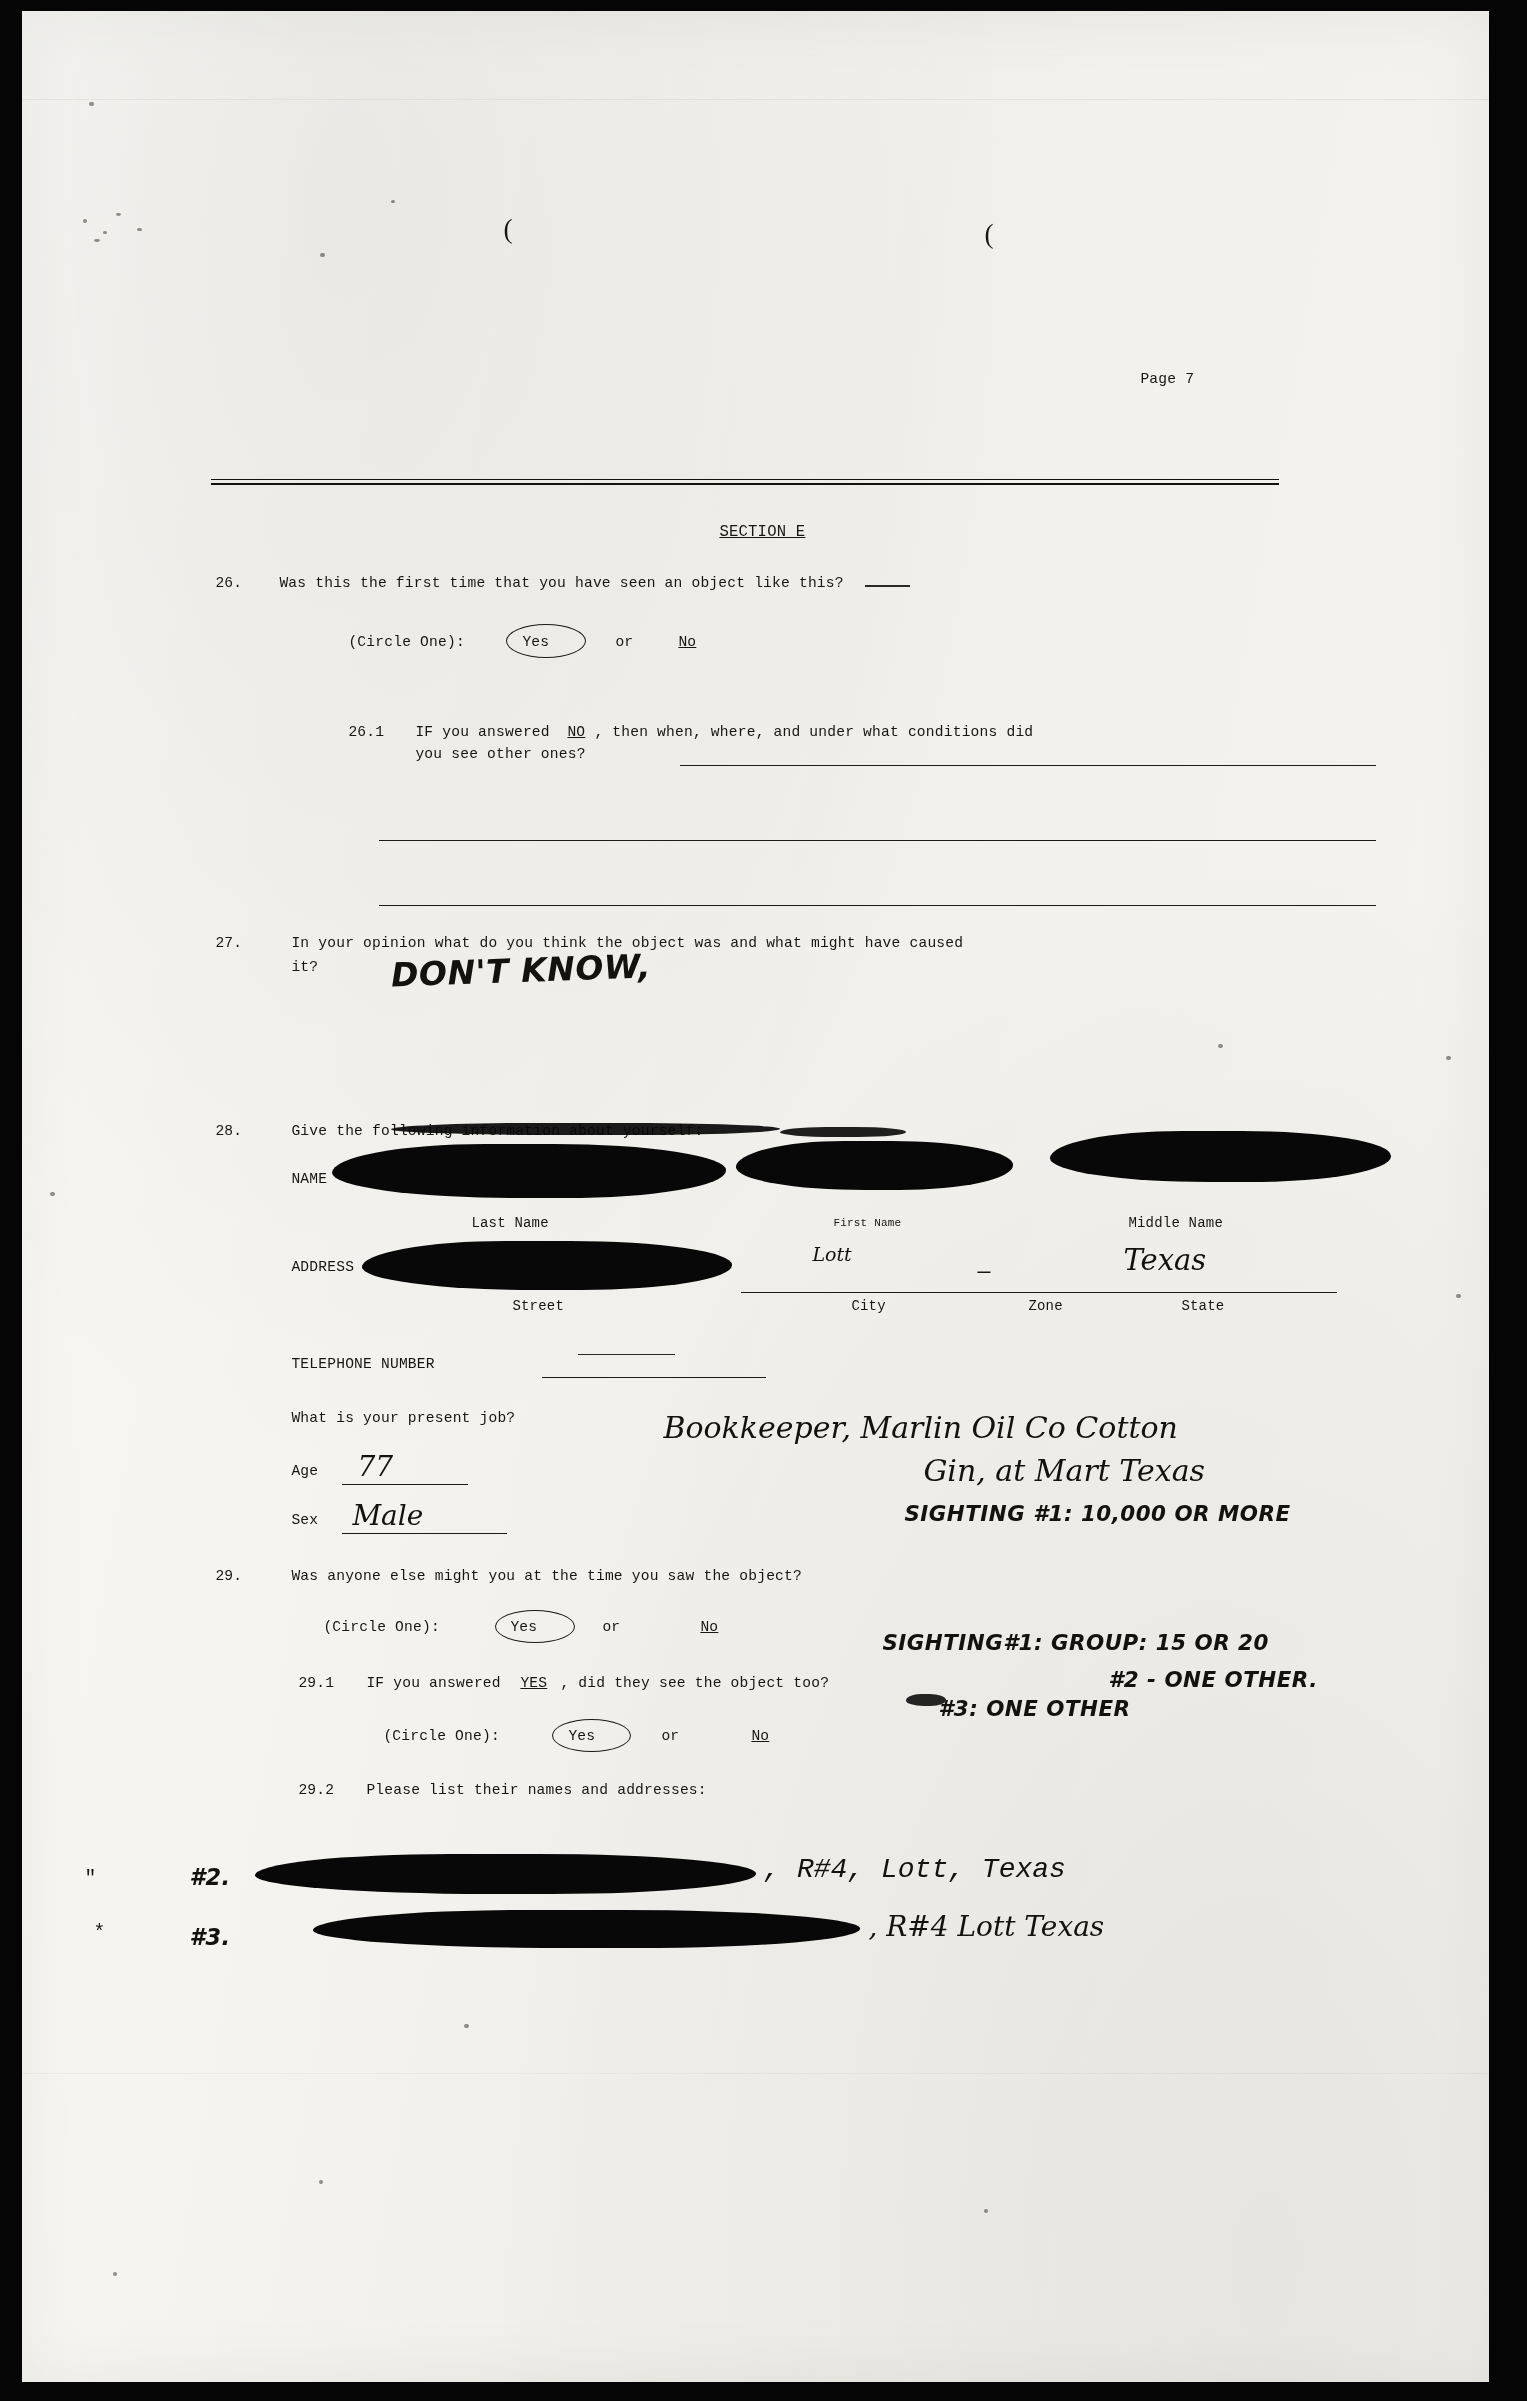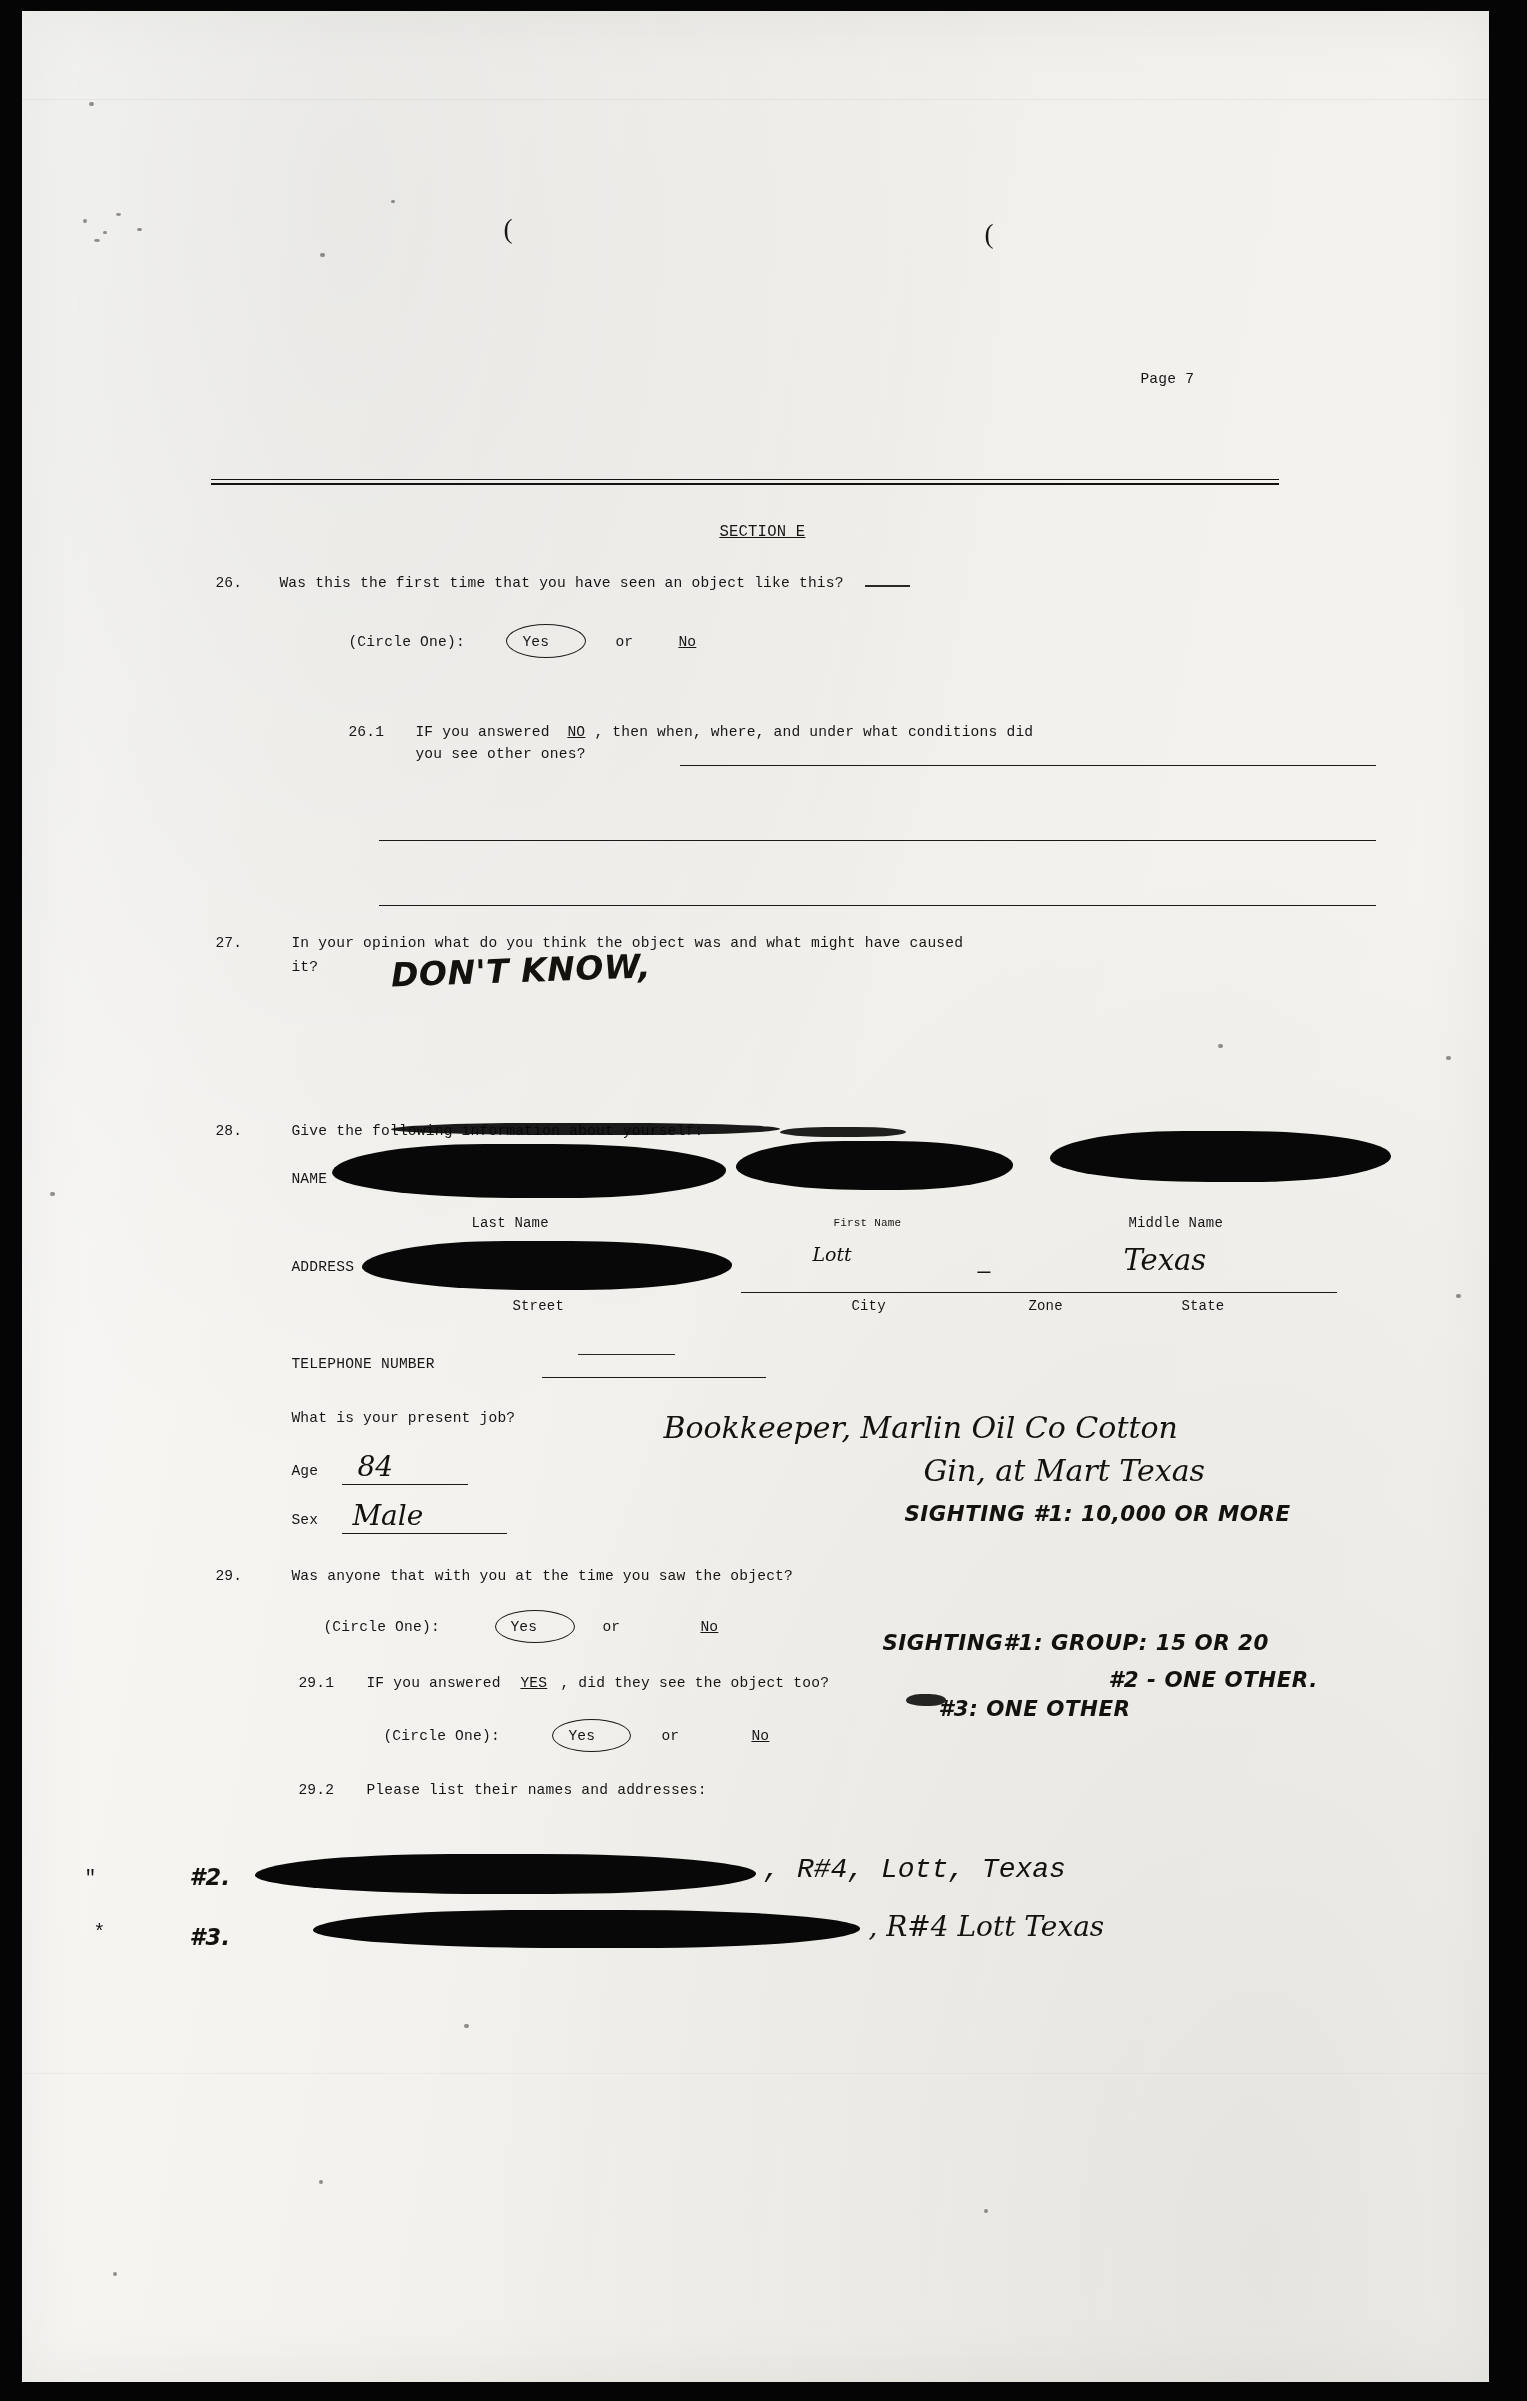--- a/index.html
+++ b/index.html
@@ -209,31 +209,31 @@
 
   <div class="ink typed" style="left:270px; top:1345px;">TELEPHONE NUMBER</div>
   <div class="rule" style="left:521px; top:1367px; width:224px;"></div>
   <div class="rule thin" style="left:557px; top:1344px; width:97px;"></div>
 
   <div class="ink typed" style="left:270px; top:1399px;">What is your present job?</div>
   <div class="hand" style="left:642px; top:1384px; font-size:30px;margin-top:16px;">Bookkeeper, Marlin Oil Co Cotton</div>
   <div class="hand" style="left:902px; top:1443px; font-size:30px;">Gin, at Mart Texas</div>
 
   <div class="ink typed" style="left:270px; top:1452px;">Age</div>
-  <div class="hand" style="left:336px; top:1440px; font-size:28px;">84</div>
+  <div class="hand" style="left:336px; top:1440px; font-size:28px;">77</div>
   <div class="rule" style="left:321px; top:1474px; width:126px;"></div>
 
   <div class="ink typed" style="left:270px; top:1501px;">Sex</div>
   <div class="hand" style="left:331px; top:1489px; font-size:28px;">Male</div>
   <div class="rule" style="left:321px; top:1523px; width:165px;"></div>
 
   <div class="hand hand-print" style="left:883px; top:1491px; font-size:21.4px;">SIGHTING #1: 10,000 OR MORE</div>
 
   <div class="ink typed" style="left:194px; top:1557px;">29.</div>
-  <div class="ink typed" style="left:270px; top:1557px;">Was anyone that with you at the time you saw the object?</div>
+  <div class="ink typed" style="left:270px; top:1557px;">Was anyone else might you at the time you saw the object?</div>
 
   <div class="ink typed" style="left:302px; top:1608px;">(Circle One):</div>
   <div class="ink typed" style="left:489px; top:1608px;">Yes</div>
   <div class="circle-ellipse" style="left:474px; top:1600px; width:78px; height:31px;"></div>
   <div class="ink typed" style="left:581px; top:1608px;">or</div>
   <div class="ink typed u" style="left:679px; top:1608px;">No</div>
 
   <div class="hand hand-print" style="left:861px; top:1620px; font-size:21.4px;">SIGHTING#1: GROUP: 15 OR 20</div>
 
   <div class="ink typed" style="left:277px; top:1664px;">29.1</div>

